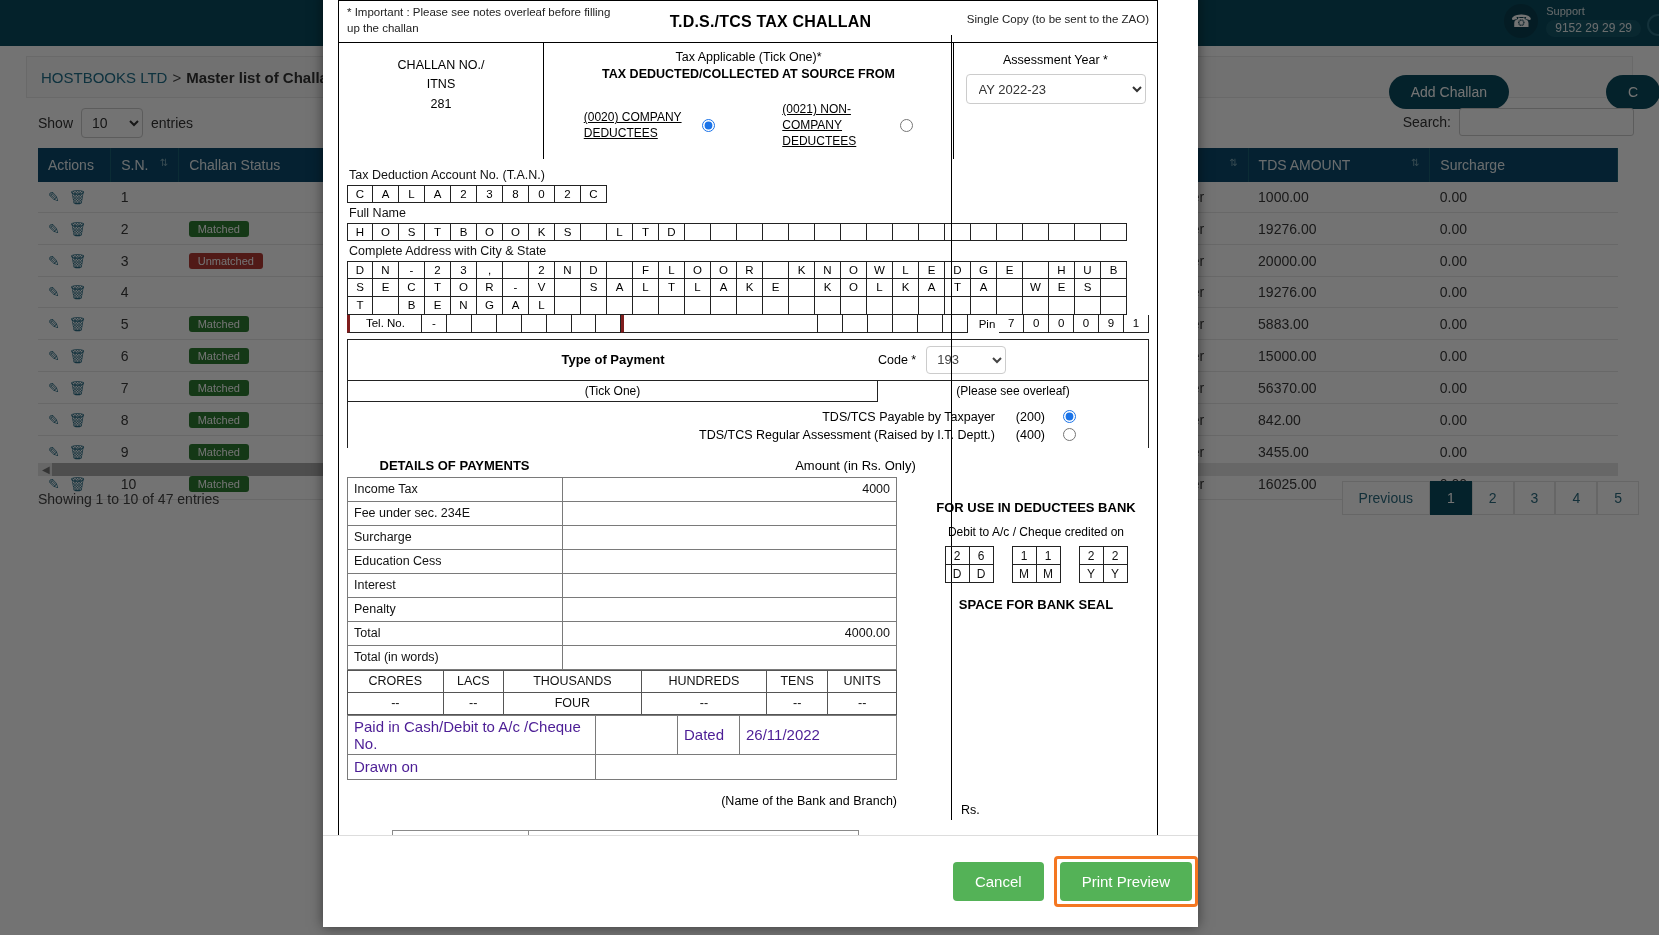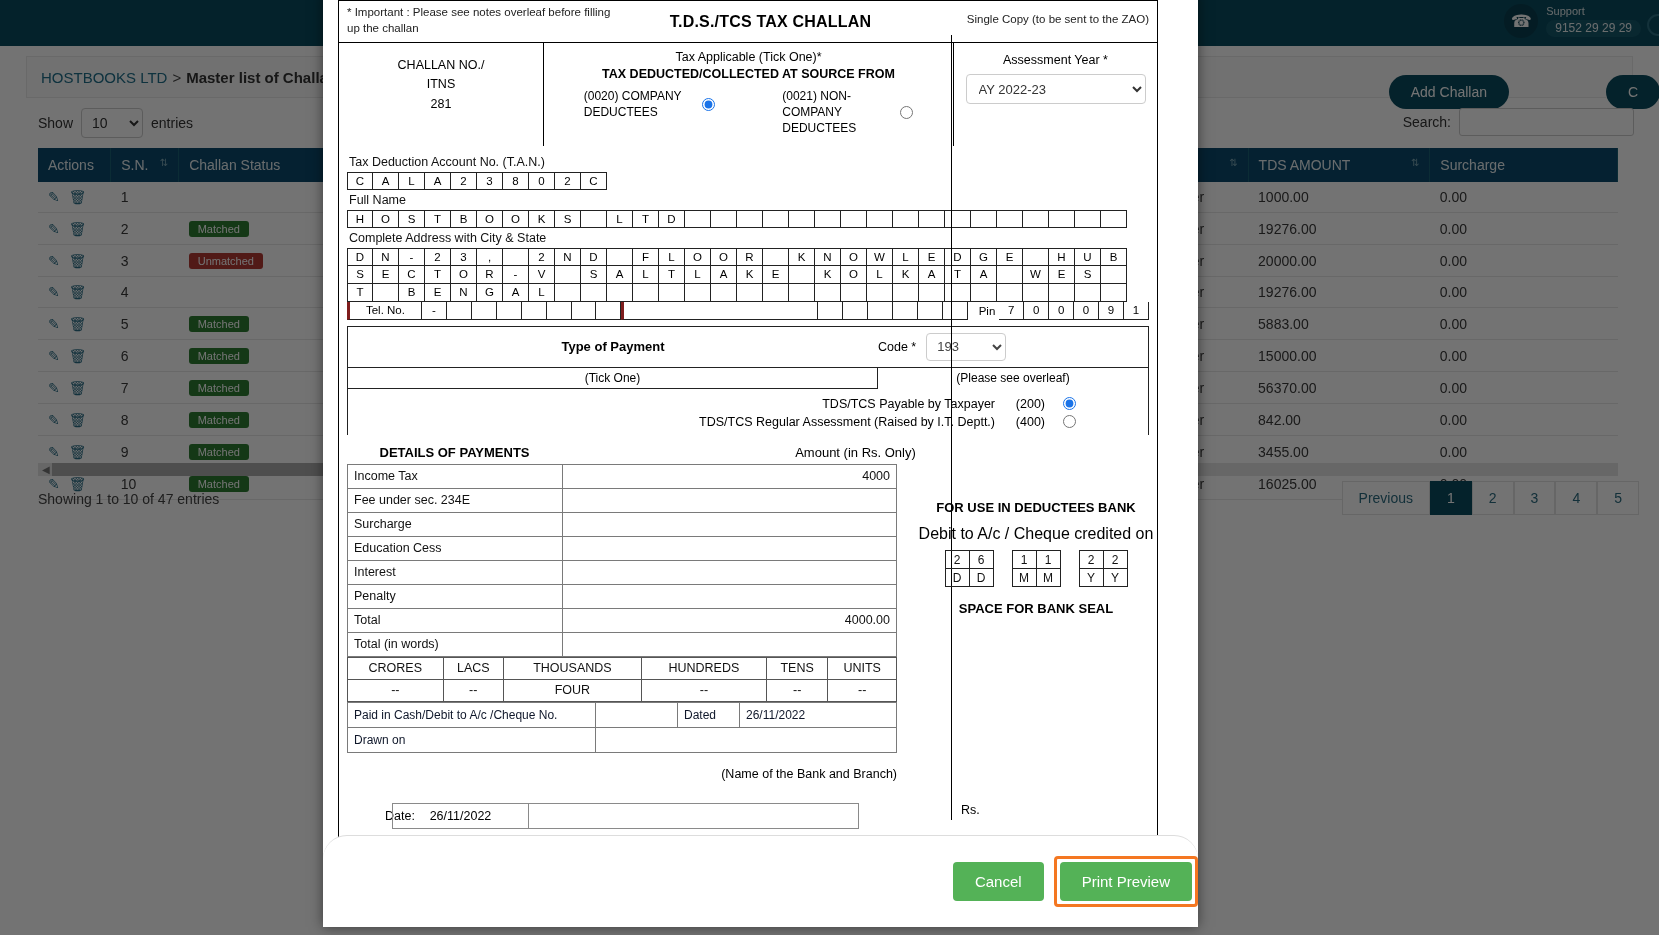--- a/index.html
+++ b/index.html
@@ -86,21 +86,21 @@
   .sheet-top .imp { font-size:11.5px; color:#222; width:275px; line-height:1.35; }
   .sheet-top .title { flex:1; text-align:center; font-size:16px; font-weight:bold; padding-top:8px; letter-spacing:.2px;}
   .sheet-top .single { width:230px; text-align:right; font-size:11.5px; color:#222; padding-top:8px;}
 
   .hdr-row { display:flex; border-top:1px solid #000; }
   .hdr-c1 { width:205px; border-right:1px solid #000; text-align:center; font-size:12.5px;
             padding:13px 0; line-height:1.55; }
   .hdr-c2 { width:410px; border-right:1px solid #000; text-align:center; padding:7px 6px 9px;}
   .hdr-c2 .t1 { font-size:12.5px; }
   .hdr-c2 .t2 { font-size:12.5px; font-weight:bold; margin-top:3px; }
-  .hdr-c2 .opts { display:flex; justify-content:space-around; align-items:flex-start; margin-top:7px; }
+  .hdr-c2 .opts { display:flex; justify-content:space-around; align-items:center; margin-top:20px;text-decoration:underline; }
   .hdr-c2 .opt { display:flex; align-items:center; gap:18px; font-size:12px; }
   .hdr-c2 .opt span { display:inline-block; width:100px; text-align:left; line-height:1.35; }
   .hdr-c3 { flex:1; text-align:center; padding:10px 10px; }
   .hdr-c3 .lbl { font-size:12.5px; margin-bottom:7px; }
   .ay-select { width:180px; height:30px; border:1px solid #ccc; border-radius:4px; font-size:13px; padding:0 8px; background:#fff; color:#333;}
 
   input[type=radio] { width:13px; height:13px; margin:0; accent-color:#1a73e8; }
 
   .sect { padding:6px 8px 0 8px; }
   .sect .cap { font-size:12.5px; color:#111; margin:3px 0 3px 2px; }
@@ -141,42 +141,42 @@
 
   .amt-table { margin:0 8px; border-collapse:collapse; width:550px; }
   .amt-table td { border:1px solid #7a7a7a; height:24px; font-size:12.5px; padding:2px 6px; color:#111;}
   .amt-table td.k { width:215px; }
   .amt-table td.v { text-align:right; }
 
   .words-table { margin:0 8px; border-collapse:collapse; width:550px; }
   .words-table td, .words-table th { border:1px solid #555; height:22px; font-size:12.5px; text-align:center; font-weight:400; color:#111;}
 
   .paid-table { margin:0 8px; border-collapse:collapse; width:550px; }
-  .paid-table td { border:1px solid #7a7a7a; height:25px; font-size:12px; padding:2px 6px; color:#0f172a; }
+  .paid-table td { border:1px solid #7a7a7a; height:25px; font-size:15px; padding:2px 6px; color:#4c1d95; }
 
   .bankname { margin:14px 8px 0; width:550px; text-align:right; font-size:12.5px; }
   .datewrap { margin:22px 8px 0; display:flex; align-items:center; }
   .datewrap .dl { width:45px; font-size:12.5px; padding-left:38px; }
   .dt-box { width:137px; border:1px solid #8a8a8a; height:26px; font-size:12.5px; text-align:center; line-height:25px;}
   .dt-rest { width:330px; border:1px solid #8a8a8a; border-left:none; height:26px; }
   .sigrow { margin:6px 8px 10px; width:550px; text-align:right; font-size:12.5px; }
   .rs-lbl { position:absolute; left:623px; top:803px; font-size:12.5px; }
 
   
   .bank-col { position:absolute; left:580px; top:500px; width:236px; text-align:center; }
   .bank-col .t1 { font-size:13px; font-weight:bold; }
-  .bank-col .t2 { font-size:16px; margin-top:10px; }
+  .bank-col .t2 { font-size:12px; margin-top:10px; }
   .ddmmyy { display:flex; justify-content:center; gap:18px; margin-top:7px; }
   .dgrp { border-collapse:collapse; }
   .dgrp td { border:1px solid #222; width:24px; height:18px; font-size:12px; text-align:center; color:#111; }
   .seal { font-size:13px; font-weight:bold; margin-top:14px; }
 
   .modal-footer {
     position:absolute; left:0; bottom:0; width:875px; height:92px; background:#fff; border-top:1px solid #ddd;
-    display:flex; align-items:center; justify-content:flex-end; padding-right:0px; gap:10px;border-radius:24px;
+    display:flex; align-items:center; justify-content:flex-end; padding-right:0px; gap:10px;
   }
   .btn-green { background:#54b257; color:#fff; border:none; border-radius:4px; padding:11px 22px; font-size:15px; cursor:pointer; }
   .focus-ring { border:3px solid #f47721; border-radius:4px; padding:3px; }
 
   .sheet-divider { position:absolute; left:613px; top:35px; width:1px; height:785px; background:#000; }
 </style>
 </head>
 <body>
 
 <div id="app-background">

